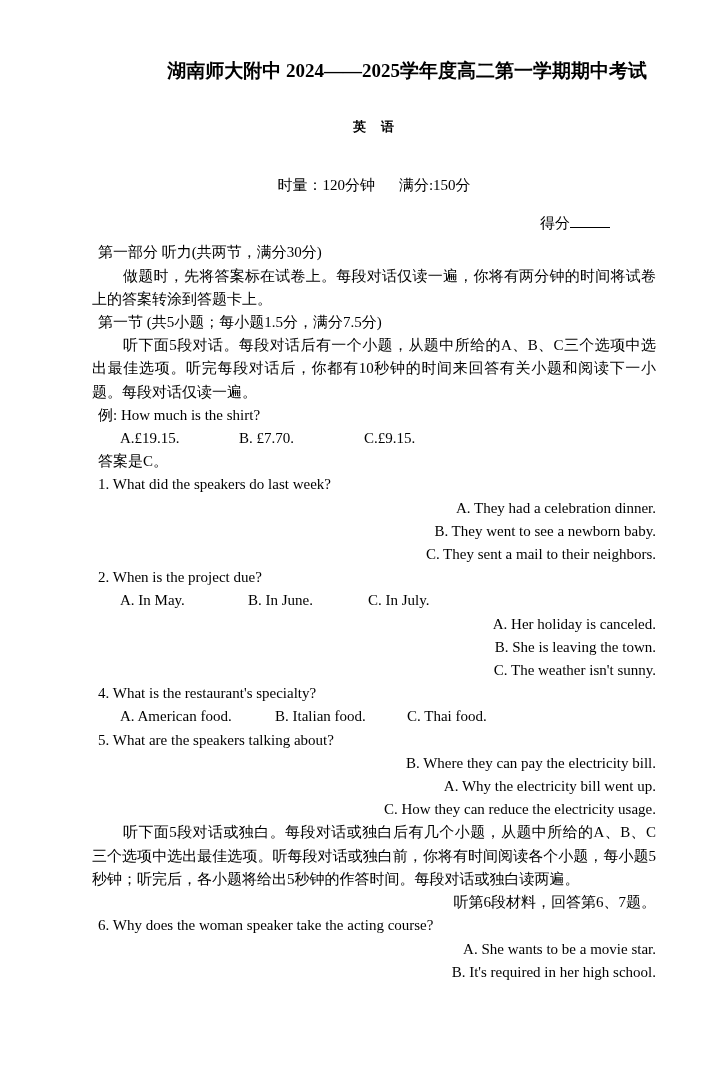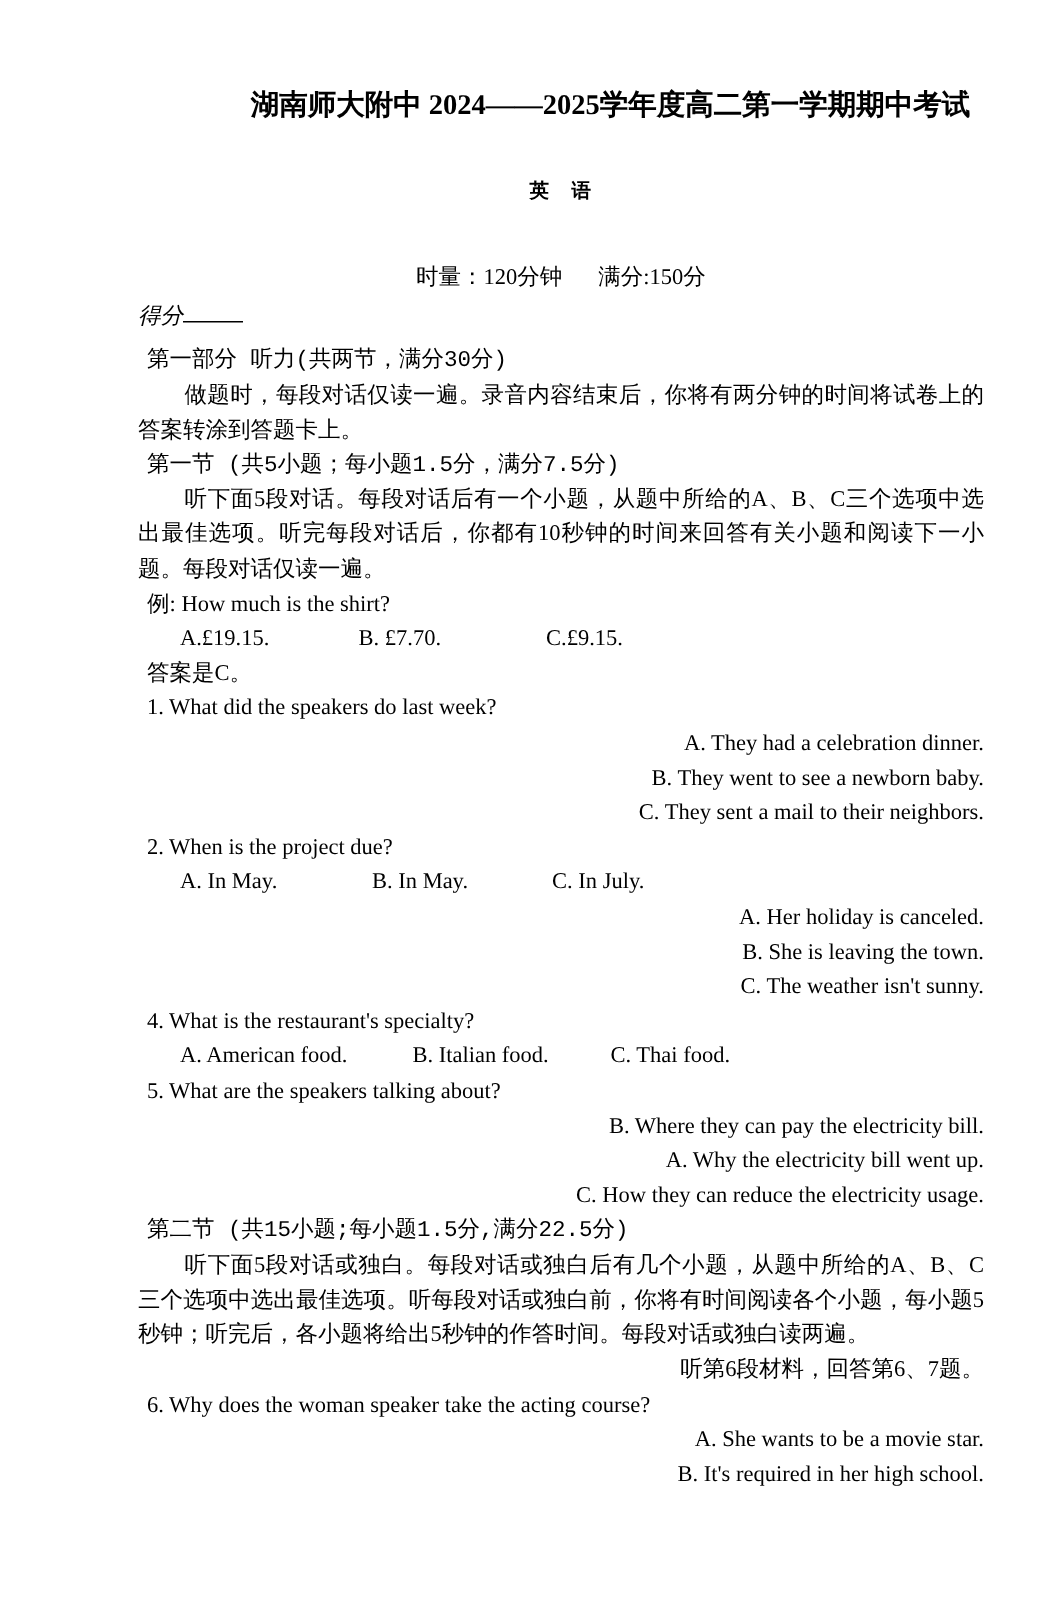--- a/index.html
+++ b/index.html
@@ -17,27 +17,27 @@
   .title {
     font-size: 19px; font-weight: bold; line-height: 26px;
     text-align: center; margin-left: 66px; white-space: nowrap;
   }
   .subject {
     font-size: 13px; font-weight: bold; line-height: 26px;
     text-align: center; margin-top: 30px; letter-spacing: 1px;
   }
   .meta { margin-top: 34px; text-align: center; }
   .meta .gap { display: inline-block; width: 24px; }
-  .score-line { margin-top: 2px; padding-right: 46px; font-style: italic; }
+  .score-line { margin-top: 15px; text-align: right; padding-right: 46px; }
   .blank {
     display: inline-block; width: 40px; height: 15px;
     border-bottom: 1.3px solid #000; vertical-align: baseline;
   }
 
-  .sec-head { margin-left: 6px; font-family: Liberation Mono, monospace; }
+  .sec-head { margin-left: 6px; }
   .first-sec { margin-top: 6px; }
   .para { margin: 0; text-indent: 31px; text-align: justify; }
   .q { margin-left: 6px; }
   .note { margin-left: 8px; text-align: right; }
   .opt { margin-left: 28px; text-align: right; }
   .opt-row { display: flex; margin-left: 28px; }
   .opt-row span { white-space: nowrap; }
   .opts-ex span:nth-child(1) { width: 119px; }
   .opts-ex span:nth-child(2) { width: 125px; }
   .opts-q2 span:nth-child(1) { width: 128px; }
@@ -56,62 +56,61 @@
 
   <div class="meta">
     <span>时量：120分钟</span><span class="gap"></span><span>满分:150分</span>
   </div>
 
   <div class="score-line">
     <span>得分</span><span class="blank"></span>
   </div>
 
   <div class="sec-head first-sec">第一部分 听力(共两节，满分30分)</div>
-  <p class="para">做题时，每段对话仅读一遍。录音内容结束后，你将有两分钟的时间将试卷上的答案转涂到答题卡上。</p>
+  <p class="para">做题时，先将答案标在试卷上。每段对话仅读一遍，你将有两分钟的时间将试卷上的答案转涂到答题卡上。</p>
 
   <div class="sec-head">第一节 (共5小题；每小题1.5分，满分7.5分)</div>
   <p class="para">听下面5段对话。每段对话后有一个小题，从题中所给的A、B、C三个选项中选出最佳选项。听完每段对话后，你都有10秒钟的时间来回答有关小题和阅读下一小题。每段对话仅读一遍。</p>
 
   <div class="q">例: How much is the shirt?</div>
   <div class="opt-row opts-ex">
     <span>A.£19.15.</span>
     <span>B. £7.70.</span>
     <span>C.£9.15.</span>
   </div>
   <div class="q">答案是C。</div>
 
   <div class="q">1. What did the speakers do last week?</div>
   <div class="opt">A. They had a celebration dinner.</div>
   <div class="opt">B. They went to see a newborn baby.</div>
   <div class="opt">C. They sent a mail to their neighbors.</div>
 
   <div class="q">2. When is the project due?</div>
   <div class="opt-row opts-q2">
     <span>A. In May.</span>
-    <span>B. In May.</span>
+    <span>B. In June.</span>
     <span>C. In July.</span>
   </div>
 
   <div class="opt">A. Her holiday is canceled.</div>
   <div class="opt">B. She is leaving the town.</div>
   <div class="opt">C. The weather isn't sunny.</div>
 
   <div class="q">4. What is the restaurant's specialty?</div>
   <div class="opt-row opts-q4">
     <span>A. American food.</span>
     <span>B. Italian food.</span>
     <span>C. Thai food.</span>
   </div>
 
   <div class="q">5. What are the speakers talking about?</div>
   <div class="opt">B. Where they can pay the electricity bill.</div>
   <div class="opt">A. Why the electricity bill went up.</div>
   <div class="opt">C. How they can reduce the electricity usage.</div>
 
-  <div class="sec-head">第二节 (共15小题;每小题1.5分,满分22.5分)</div>
   <p class="para">听下面5段对话或独白。每段对话或独白后有几个小题，从题中所给的A、B、C三个选项中选出最佳选项。听每段对话或独白前，你将有时间阅读各个小题，每小题5秒钟；听完后，各小题将给出5秒钟的作答时间。每段对话或独白读两遍。</p>
 
   <div class="note">听第6段材料，回答第6、7题。</div>
 
   <div class="q">6. Why does the woman speaker take the acting course?</div>
   <div class="opt">A. She wants to be a movie star.</div>
   <div class="opt">B. It's required in her high school.</div>
 
 </div>
 

